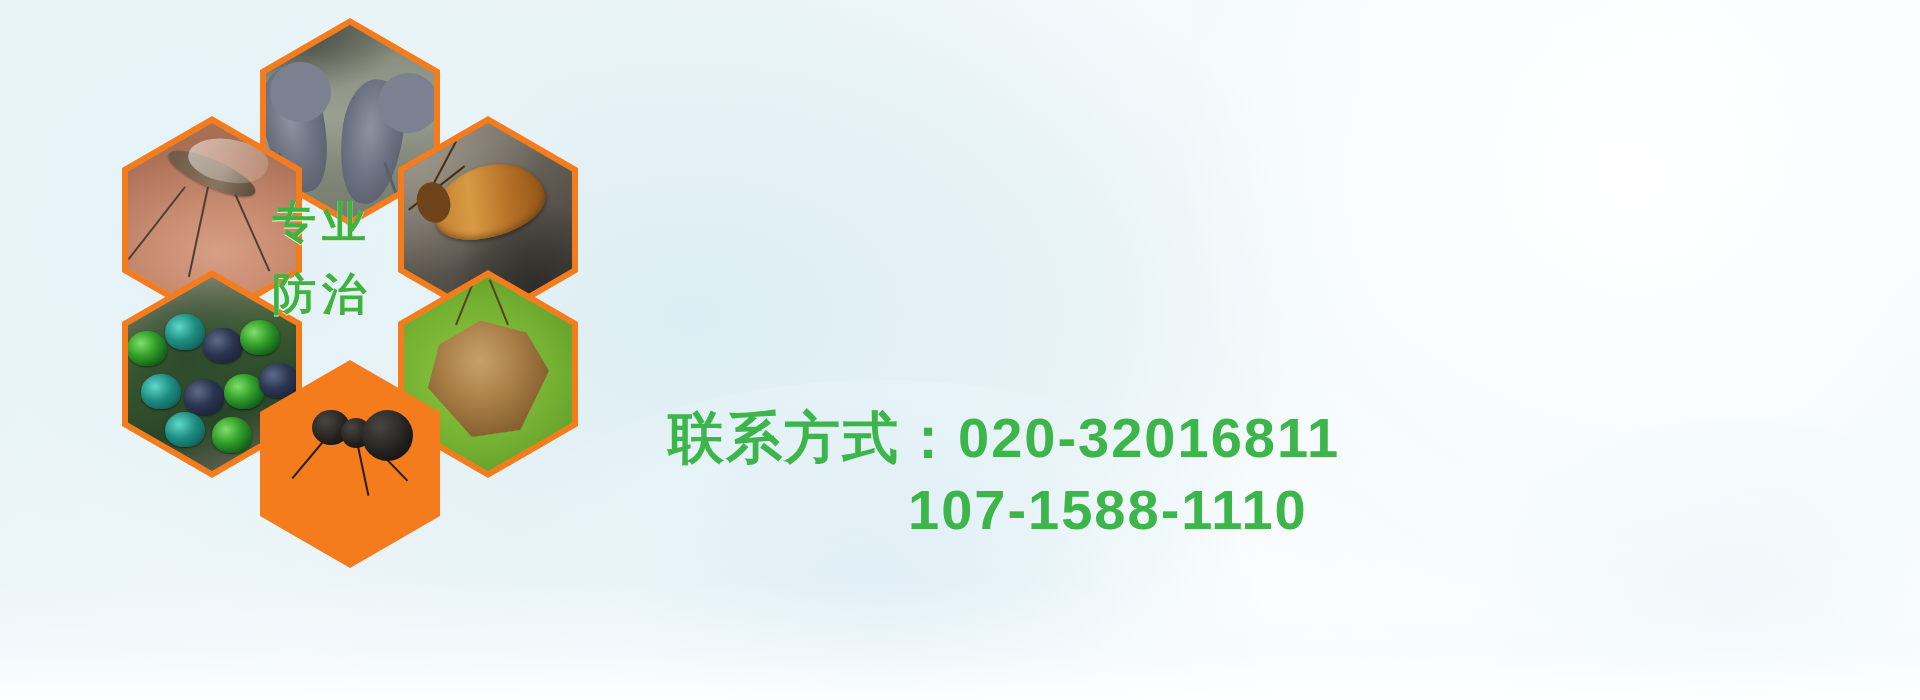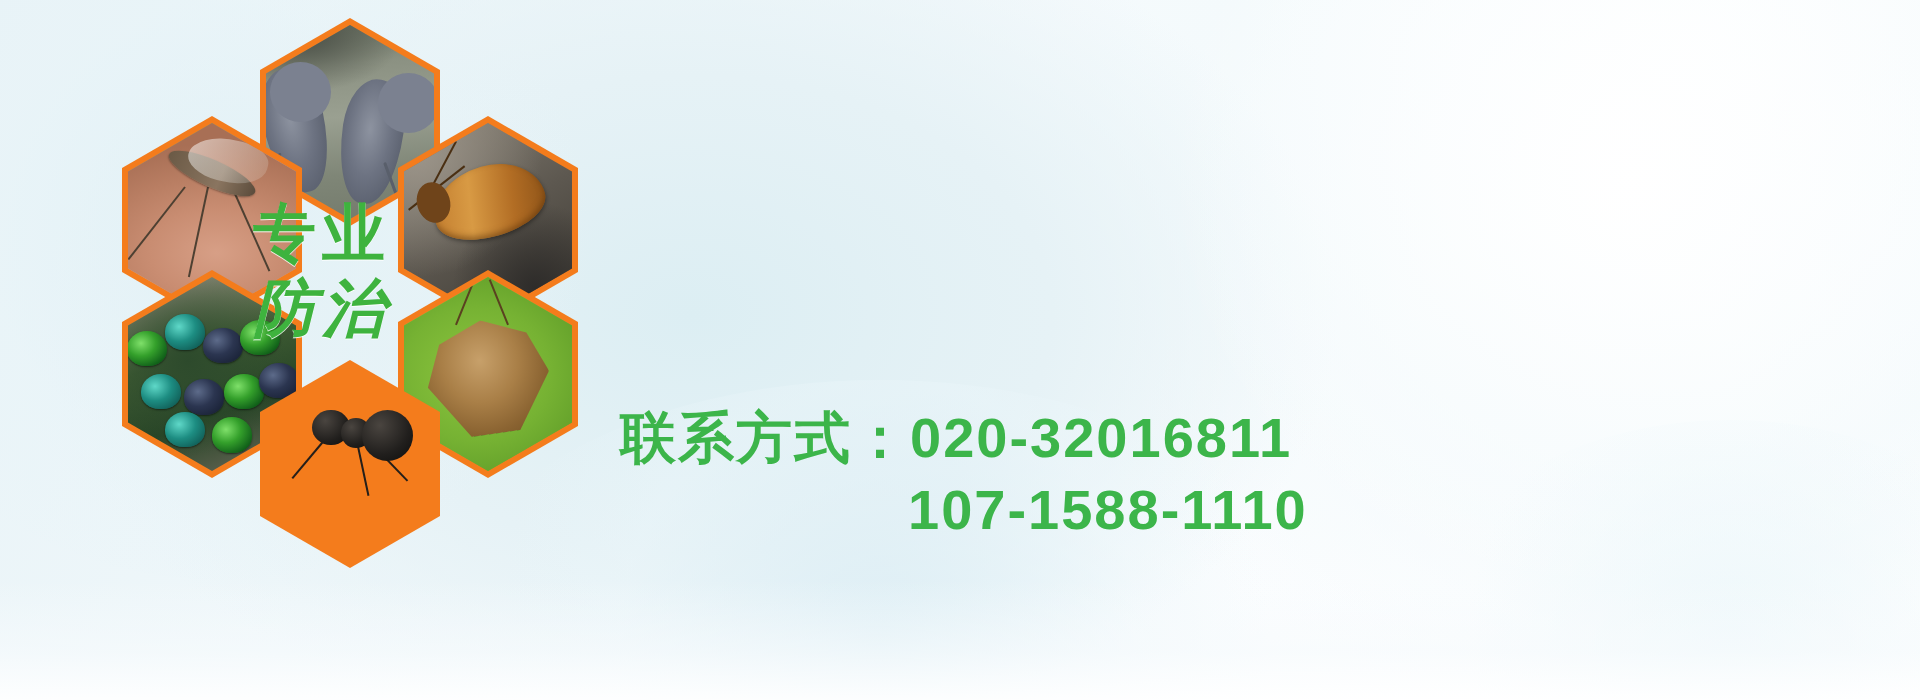--- a/index.html
+++ b/index.html
@@ -117,46 +117,46 @@
   .bug-body{ position:absolute; left:24%; top:30%; width:52%; height:42%;
       background:radial-gradient(ellipse at 45% 35%, #c7a06a 0%, #a97f47 40%, #8a6331 70%, #6d4c22 100%);
       clip-path:polygon(50% 0%, 86% 16%, 100% 52%, 70% 100%, 30% 100%, 0% 52%, 14% 16%);
       transform:rotate(-8deg); box-shadow:0 3px 6px rgba(0,0,0,.35);}
   .bug-ant{ position:absolute; width:2px; background:#5a4120; transform-origin:bottom center;}
 
   
   #hexlabel{
     position:absolute; left:252px; top:196px; width:140px;
     text-align:center; line-height:1.18;
-    font-weight:700; font-size:63px; letter-spacing:6px;
+    font-weight:700; font-size:44px; letter-spacing:6px;
     color:#3eb33e;
     text-shadow:0 1px 0 rgba(255,255,255,.85);
   }
-  #hexlabel .l2{ display:block; margin-top:1px;font-style:italic; }
+  #hexlabel .l2{ display:block; margin-top:20px; }
 
   
   #copy{
     position:absolute; left:608px; top:40px; width:1300px;
     color:#3cb54a;
     font-size:33px;
     font-weight:600;
     line-height:56px;
     letter-spacing:1px;
   }
   #copy p{ white-space:nowrap; }
   #copy p.indent{ text-indent:72px; }
 
   
   #contact{
     position:absolute; left:620px; top:402px; width:1280px;
     color:#3cb54a;
     font-weight:700;
     letter-spacing:2px;
   }
-  #contact .line1{ font-size:56px; line-height:72px; white-space:nowrap; }
+  #contact .line1{ font-size:56px; line-height:72px; white-space:nowrap;margin-left:48px; }
   #contact .line2{ font-size:56px; line-height:72px; white-space:nowrap; text-align:left; padding-left:288px; }
 
   
   #bottomfade{
     position:absolute; left:0; bottom:0; width:1920px; height:120px;
     background:linear-gradient(180deg, rgba(255,255,255,0) 0%, rgba(247,251,253,.65) 60%, rgba(255,255,255,.9) 100%);
     pointer-events:none;
   }
 </style>
 </head>

